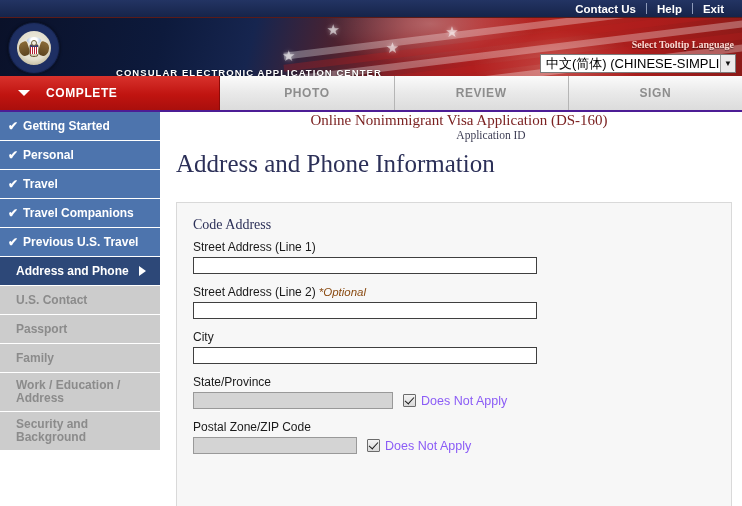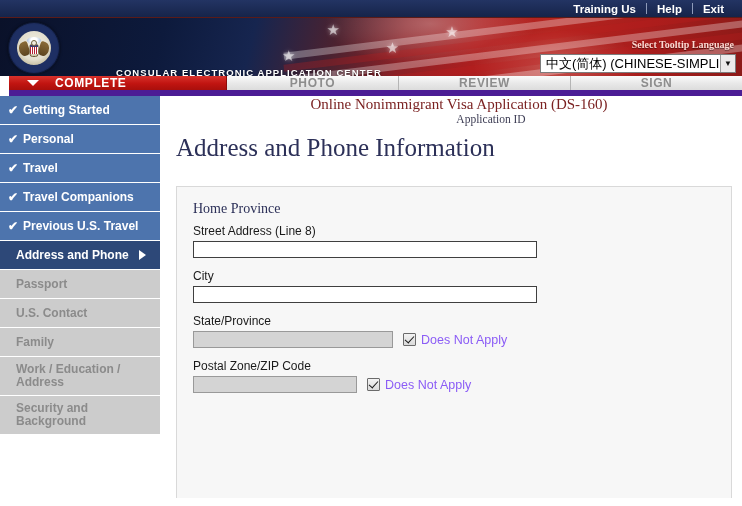--- a/index.html
+++ b/index.html
@@ -194,23 +194,22 @@
     width: 15px; height: 100%;
     background: #eceaea;
     border-left: 1px solid #9b9b9b;
     display: flex; align-items: center; justify-content: center;
     font-size: 8px; color: #111;
   }
 
   
   .steps {
     display: flex;
-    height: 20px;
-    border-bottom: 6px solid #4c1d95;
-    margin-left: 9px;
+    height: 36px;
+    border-bottom: 2px solid #4c1d95;
   }
   .step {
     flex: 1;
     display: flex;
     align-items: center;
     justify-content: center;
     font-size: 12px;
     font-weight: bold;
     letter-spacing: .6px;
     color: #8d8d8d;
@@ -399,21 +398,21 @@
     color: #8b5cf6;
     white-space: nowrap;
   }
 </style>
 </head>
 <body>
 
 <div id="app">
 
   <div class="utility-bar">
-    <a class="ulink" href="#">Training Us</a>
+    <a class="ulink" href="#">Contact Us</a>
     <div class="usep"></div>
     <a class="ulink" href="#">Help</a>
     <div class="usep"></div>
     <a class="ulink" href="#">Exit</a>
   </div>
 
   <div class="banner">
     <div class="banner-flagbg">
       <div class="stripe w" style="top:4px;"></div>
       <div class="stripe r" style="top:16px;"></div>
@@ -490,46 +489,52 @@
       </div>
       <div class="nav-item">
         <span class="chk">✔</span>
         <span>Previous U.S. Travel</span>
       </div>
       <div class="nav-item current">
         <span>Address and Phone</span>
         <span class="arrow"></span>
       </div>
       <div class="nav-item disabled">
+        <span>U.S. Contact</span>
+      </div>
+      <div class="nav-item disabled">
         <span>Passport</span>
-      </div>
-      <div class="nav-item disabled">
-        <span>U.S. Contact</span>
       </div>
       <div class="nav-item disabled">
         <span>Family</span>
       </div>
       <div class="nav-item disabled two-line">
         <span>Work / Education / Address</span>
       </div>
       <div class="nav-item disabled two-line">
         <span>Security and Background</span>
       </div>
     </div>
 
     <div class="page-title">Address and Phone Information</div>
 
     <div class="form-panel">
-      <div class="group-heading">Home Province</div>
+      <div class="group-heading">Code Address</div>
 
       <div class="field">
-        <div class="field-label">Street Address (Line 8)</div>
+        <div class="field-label">Street Address (Line 1)</div>
         <input class="text-input" type="text" value="" style="">
       </div>
 
+      <div class="field">
+        <div class="field-label">
+          <span>Street Address (Line 2)</span><span class="optional">*Optional</span>
+        </div>
+        <input class="text-input" type="text" value="" style="">
+      </div>
 
       <div class="field">
         <div class="field-label">City</div>
         <input class="text-input" type="text" value="" style="">
       </div>
 
       <div class="field">
         <div class="field-label">State/Province</div>
         <div class="inline-row">
           <input class="text-input short disabled" type="text" disabled="" value="" style="">

